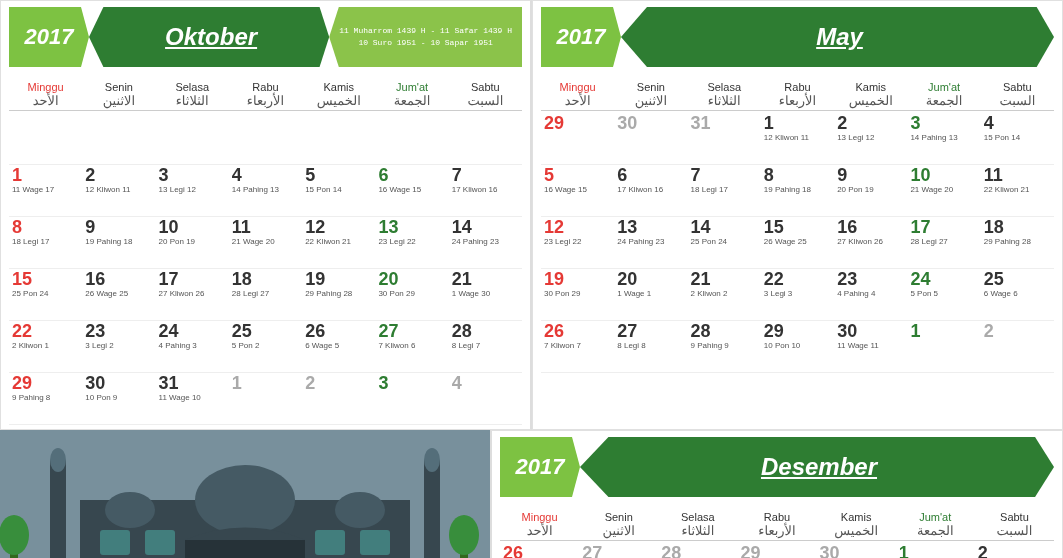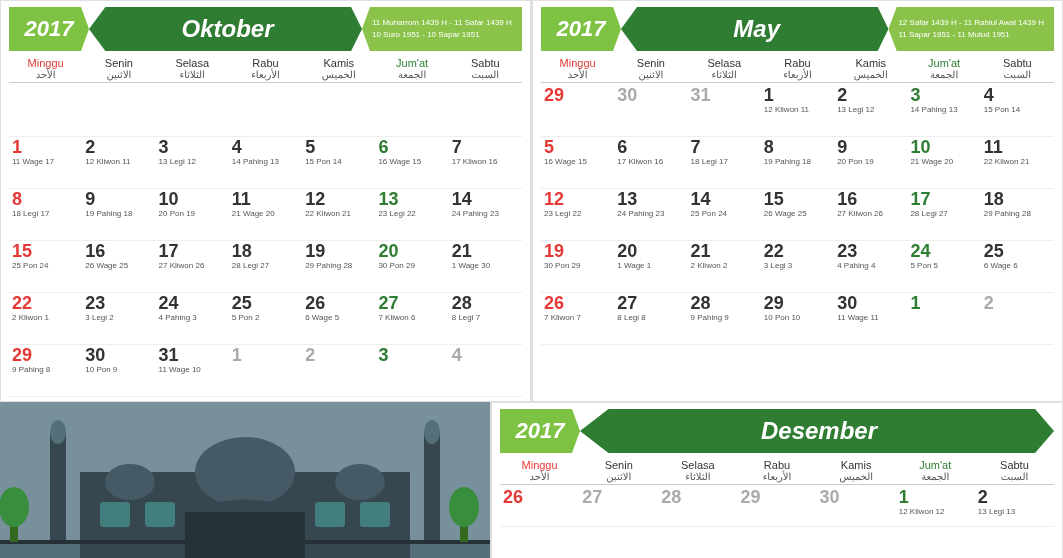--- a/index.html
+++ b/index.html
@@ -29,22 +29,22 @@
     .cal-panel {
       flex: 1;
       padding: 6px 8px 4px 8px;
       border: 1px solid #e0e0e0;
       background: #fff;
     }
 
     .cal-header {
       display: flex;
       align-items: stretch;
-      height: 44px;
-      margin-bottom: 4px;
+      height: 60px;
+      margin-bottom: 12px;
     }
 
     .year-box {
       background: #7dc242;
       color: #fff;
       font-size: 22px;
       font-weight: bold;
       font-style: italic;
       display: flex;
       align-items: center;
@@ -59,33 +59,36 @@
       color: #fff;
       font-size: 24px;
       font-style: italic;
       font-weight: bold;
       display: flex;
       align-items: center;
       justify-content: center;
       padding: 0 18px 0 22px;
       flex: 1;
       clip-path: polygon(6% 0, 96% 0, 100% 50%, 96% 100%, 6% 100%, 0 50%);
+      text-decoration: underline;
     }
 
     .hijri-box {
       background: #8bc34a;
       color: #fff;
       font-size: 8px;
       display: flex;
       flex-direction: column;
+      align-items: center;
       justify-content: center;
       padding: 0 10px;
       min-width: 160px;
       line-height: 1.5;
       clip-path: polygon(5% 0, 100% 0, 100% 100%, 5% 100%, 0 50%);
+      font-family: Liberation Mono, monospace;
     }
 
     .day-headers {
       display: grid;
       grid-template-columns: repeat(7, 1fr);
       border-bottom: 1px solid #ccc;
       margin-bottom: 2px;
     }
 
     .day-hdr {
@@ -93,21 +96,21 @@
       font-size: 11px;
       font-weight: normal;
       padding: 2px 0;
       color: #333;
     }
 
     .day-hdr.sunday { color: #e53935; }
     .day-hdr.friday { color: #2e7d32; }
 
     .day-hdr-arabic {
-      font-size: 10px;
+      font-size: 13px;
       color: #555;
       display: block;
       text-align: center;
     }
 
     .cal-grid {
       display: grid;
       grid-template-columns: repeat(7, 1fr);
       gap: 0;
     }
@@ -403,24 +406,20 @@
       </div>
 
     </div>
       </div>
   </div>
 
   <div class="cal-panel">
     <div class="cal-header">
       <div class="year-box">2017</div>
       <div class="month-box">May</div>
-      <div class="hijri-box">
-        <span>12 Safar 1439 H - 11 Rabiul Awal 1439 H</span>
-        <span>11 Sapar 1951 - 11 Mulud 1951</span>
-      </div>
     </div>
     <div class="day-headers" id="nov-hdr">
         <div class="day-hdr sunday">Minggu<span class="day-hdr-arabic">الأحد</span></div>
         <div class="day-hdr">Senin<span class="day-hdr-arabic">الاثنين</span></div>
         <div class="day-hdr">Selasa<span class="day-hdr-arabic">الثلاثاء</span></div>
         <div class="day-hdr">Rabu<span class="day-hdr-arabic">الأربعاء</span></div>
         <div class="day-hdr">Kamis<span class="day-hdr-arabic">الخميس</span></div>
         <div class="day-hdr friday">Jum'at<span class="day-hdr-arabic">الجمعة</span></div>
         <div class="day-hdr">Sabtu<span class="day-hdr-arabic">السبت</span></div>
       </div>

